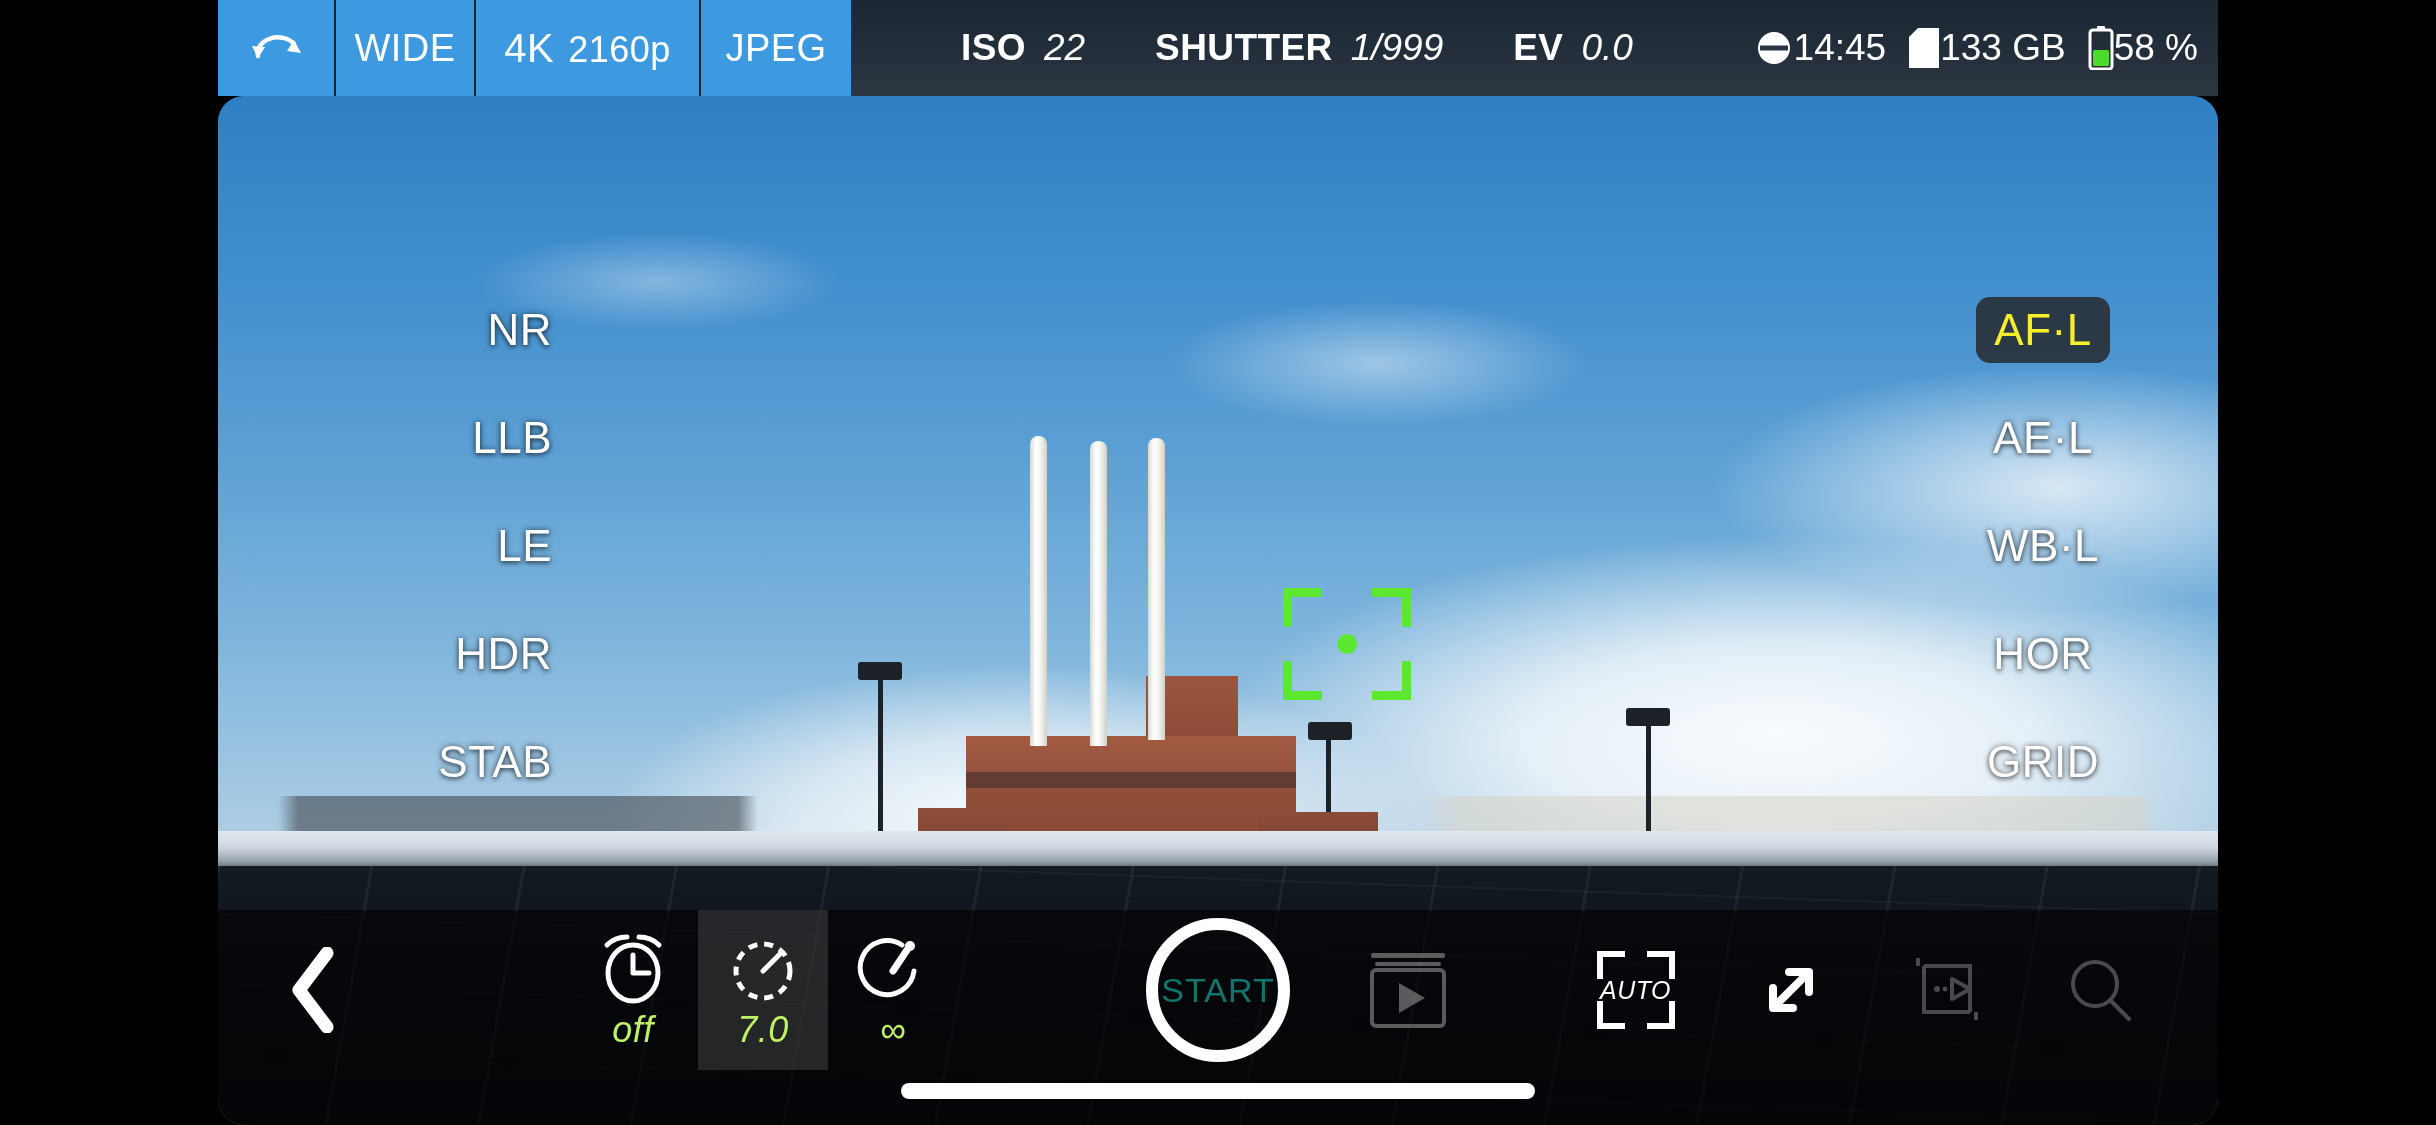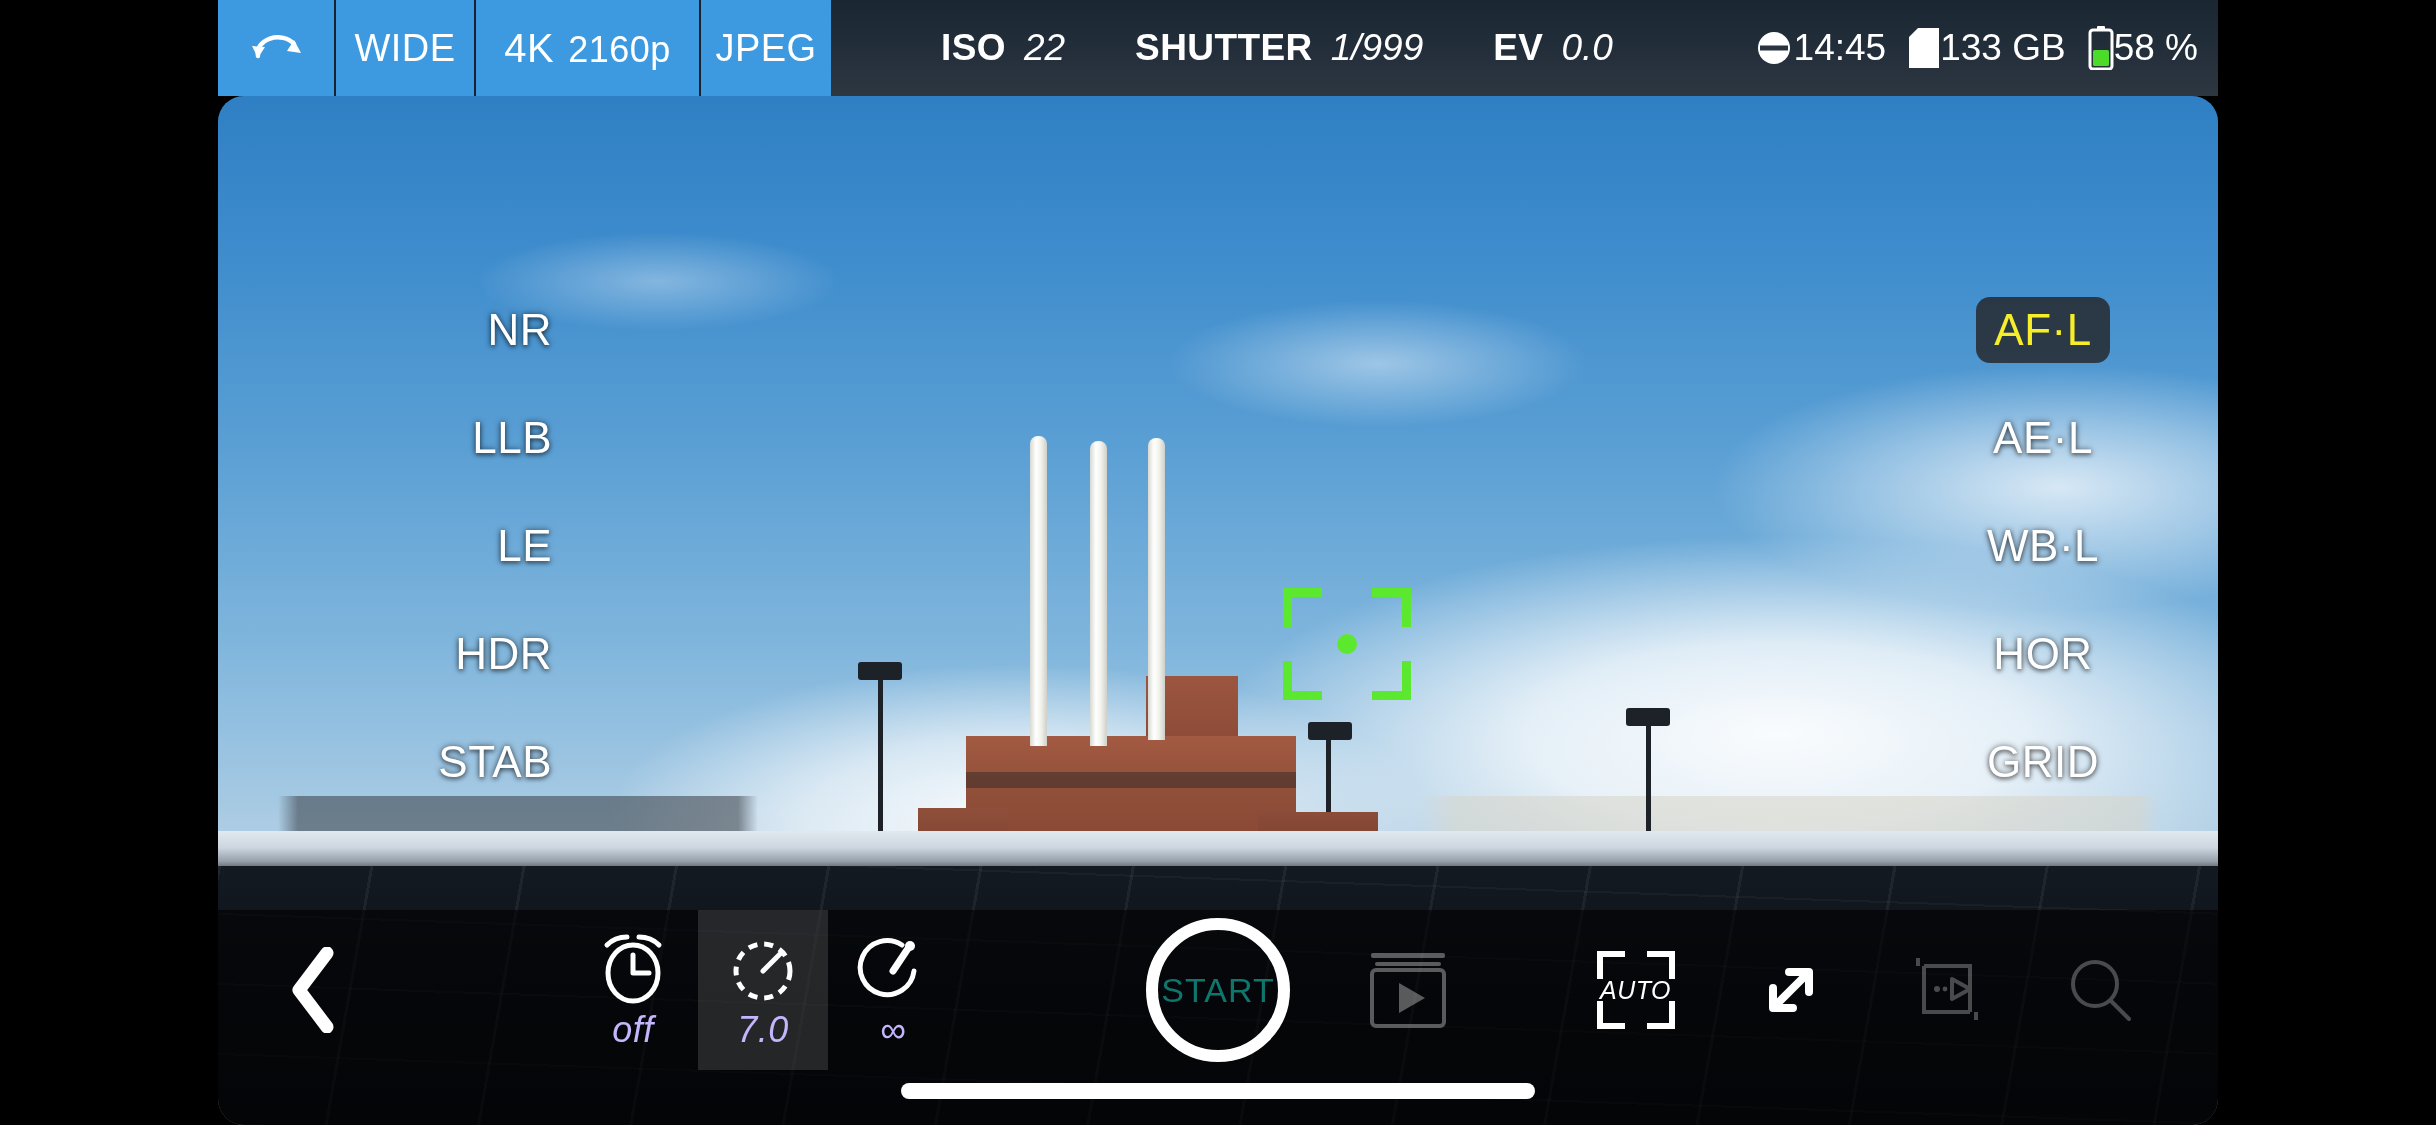--- a/index.html
+++ b/index.html
@@ -58,21 +58,21 @@
     color: #ffffff;
     font-size: 38px;
     letter-spacing: 0.5px;
     border-right: 2px solid #17222c;
     box-sizing: border-box;
     position: relative;
   }
   .tb-cell.rotate { width: 118px; }
   .tb-cell.wide   { width: 140px; }
   .tb-cell.res    { width: 225px; }
-  .tb-cell.fmt    { width: 130px; border-right: none; }
+  .tb-cell.fmt    { width: 150px; border-right: none; }
 
   .tb-res-inner { display: flex; align-items: baseline; gap: 14px; }
   .tb-res-4k { font-weight: normal; font-size: 40px; }
   .tb-res-p  { font-weight: normal; font-size: 36px; }
 
   .rot-icon { width: 60px; height: 52px; display:block; }
 
   .tb-spacer { flex: 1 1 auto; }
 
   .exposure {
@@ -321,21 +321,21 @@
     flex-direction: column;
     align-items: center;
     justify-content: center;
     gap: 4px;
     box-sizing: border-box;
     position: relative;
     font-style: italic;
   }
   .bb-item .bb-icon { display: flex; align-items: center; justify-content: center; height: 76px; }
   .bb-item .bb-label {
-    color: #c4b5fd;
+    color: #bef264;
     font-size: 36px;
     line-height: 38px;
     letter-spacing: 0.5px;
   }
   .bb-item.highlight { background: rgba(255,255,255,0.13); }
   .bb-item.dim { opacity: 0.30; }
 
   .back-btn { position: absolute; left: 40px; top: 0; width: 110px; }
   .grp-timer { position: absolute; left: 350px; top: 0; display: flex; }
   .grp-timer .bb-item { width: 130px; }

